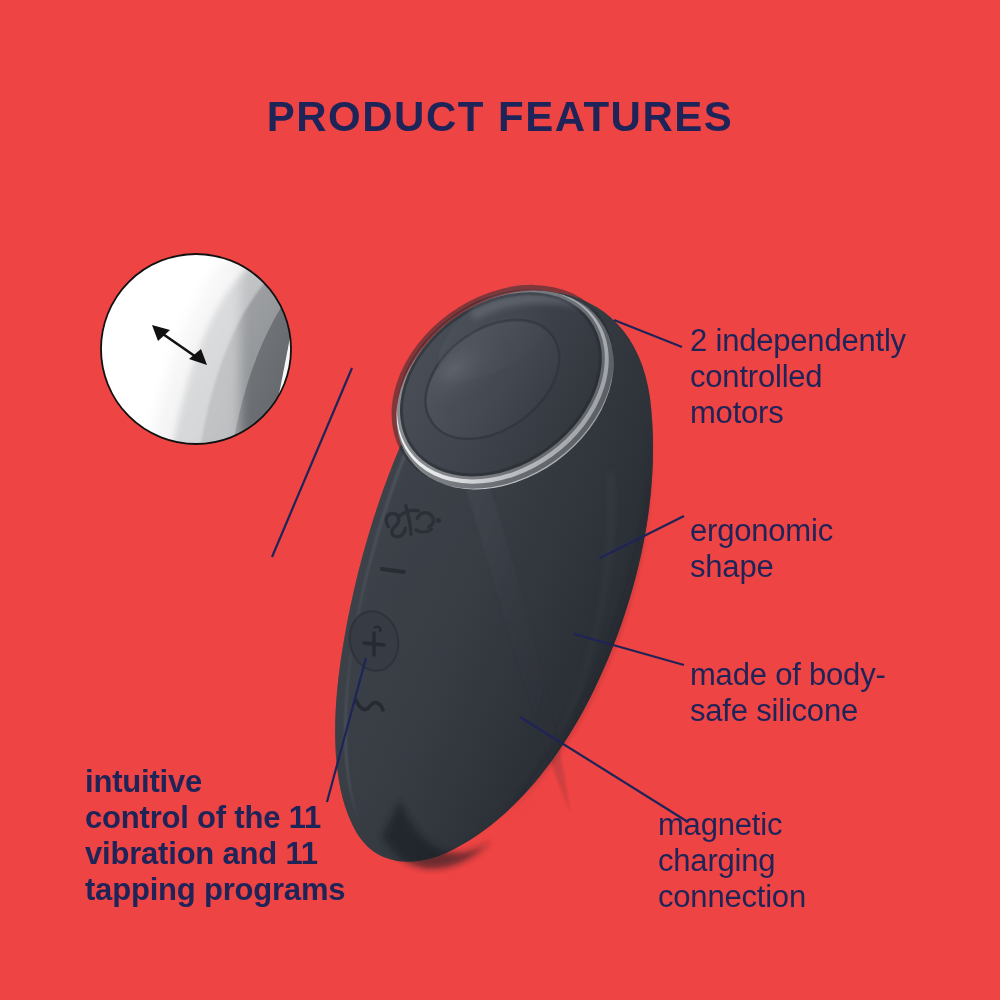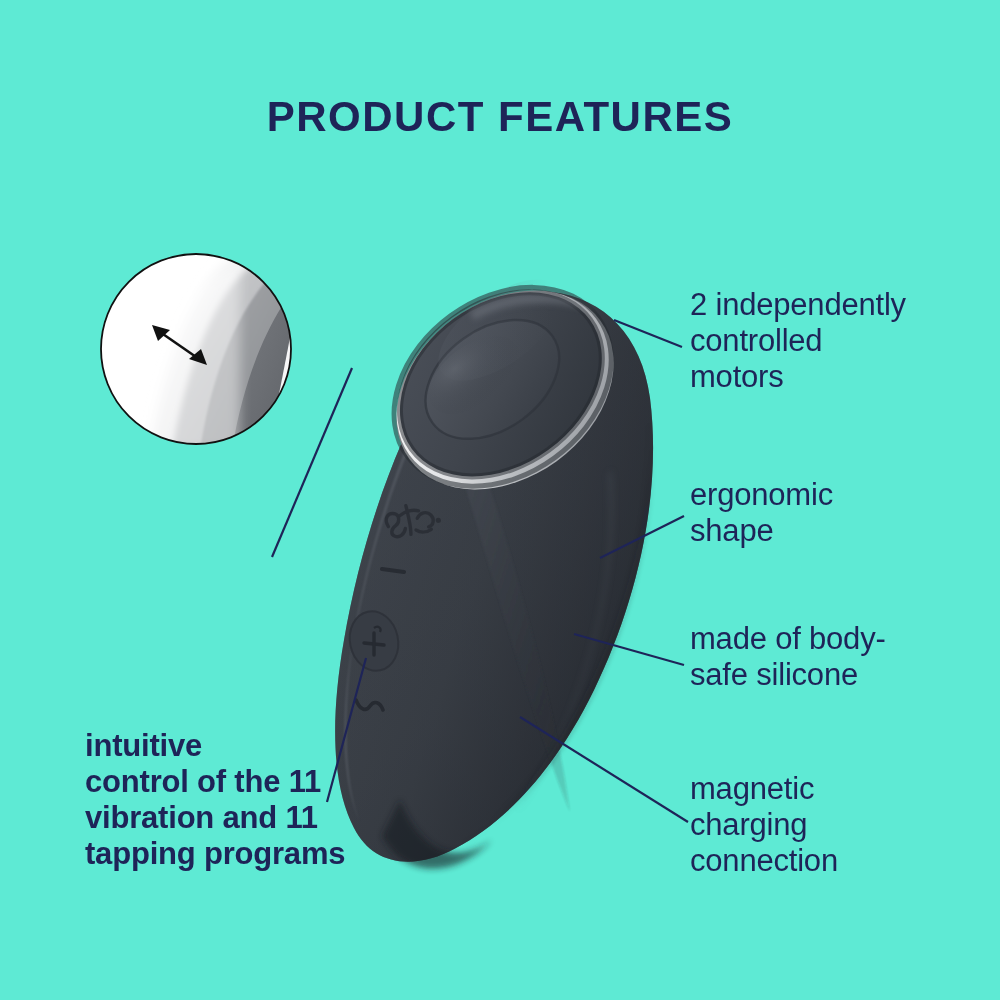--- a/index.html
+++ b/index.html
@@ -3,21 +3,21 @@
 <meta charset="utf-8">
 <title>Product Features</title>
 <style>
   html,body{margin:0;padding:0;}
   body{
     width:1000px;height:1000px;
     background:#ffffff;
     font-family:"Liberation Sans", sans-serif;
     overflow:hidden;
   }
-  #stage{position:relative;width:1000px;height:1000px;background:#5eead4;}
+  #stage{position:relative;width:1000px;height:1000px;background:#ef4444;}
 
   
   #page-title{
     position:absolute;left:0;top:93px;width:1000px;
     text-align:center;
     font-size:42px;
     font-weight:bold;
     letter-spacing:1.5px;
     color:#1e2458;
     font-family:"Liberation Sans", sans-serif;
@@ -26,27 +26,28 @@
   
   .feature-label{
     position:absolute;
     color:#1e2458;
     font-size:31px;
     line-height:36px;
     font-family:"Liberation Sans", sans-serif;
     font-weight:normal;
     white-space:pre-line;
     letter-spacing:-0.2px;
+    margin-top:36px;
   }
   #label-clitoris   {left:85px;  top:477px; width:265px;}
   #label-intuitive  {left:85px;  top:728px; width:285px;font-weight:bold;}
   #label-motors     {left:690px; top:287px; width:270px;}
   #label-ergonomic  {left:690px; top:477px; width:270px;}
   #label-silicone   {left:690px; top:621px; width:280px;}
-  #label-magnetic   {left:690px; top:771px; width:270px;}
+  #label-magnetic   {left:658px; top:771px; width:270px;}
 
   
   #art{position:absolute;left:0;top:0;width:1000px;height:1000px;}
   #lines{position:absolute;left:0;top:0;width:1000px;height:1000px;pointer-events:none;}
 
   .leader{stroke:#1e2458;stroke-width:2.2;fill:none;}
 </style>
 </head>
 <body>
 

